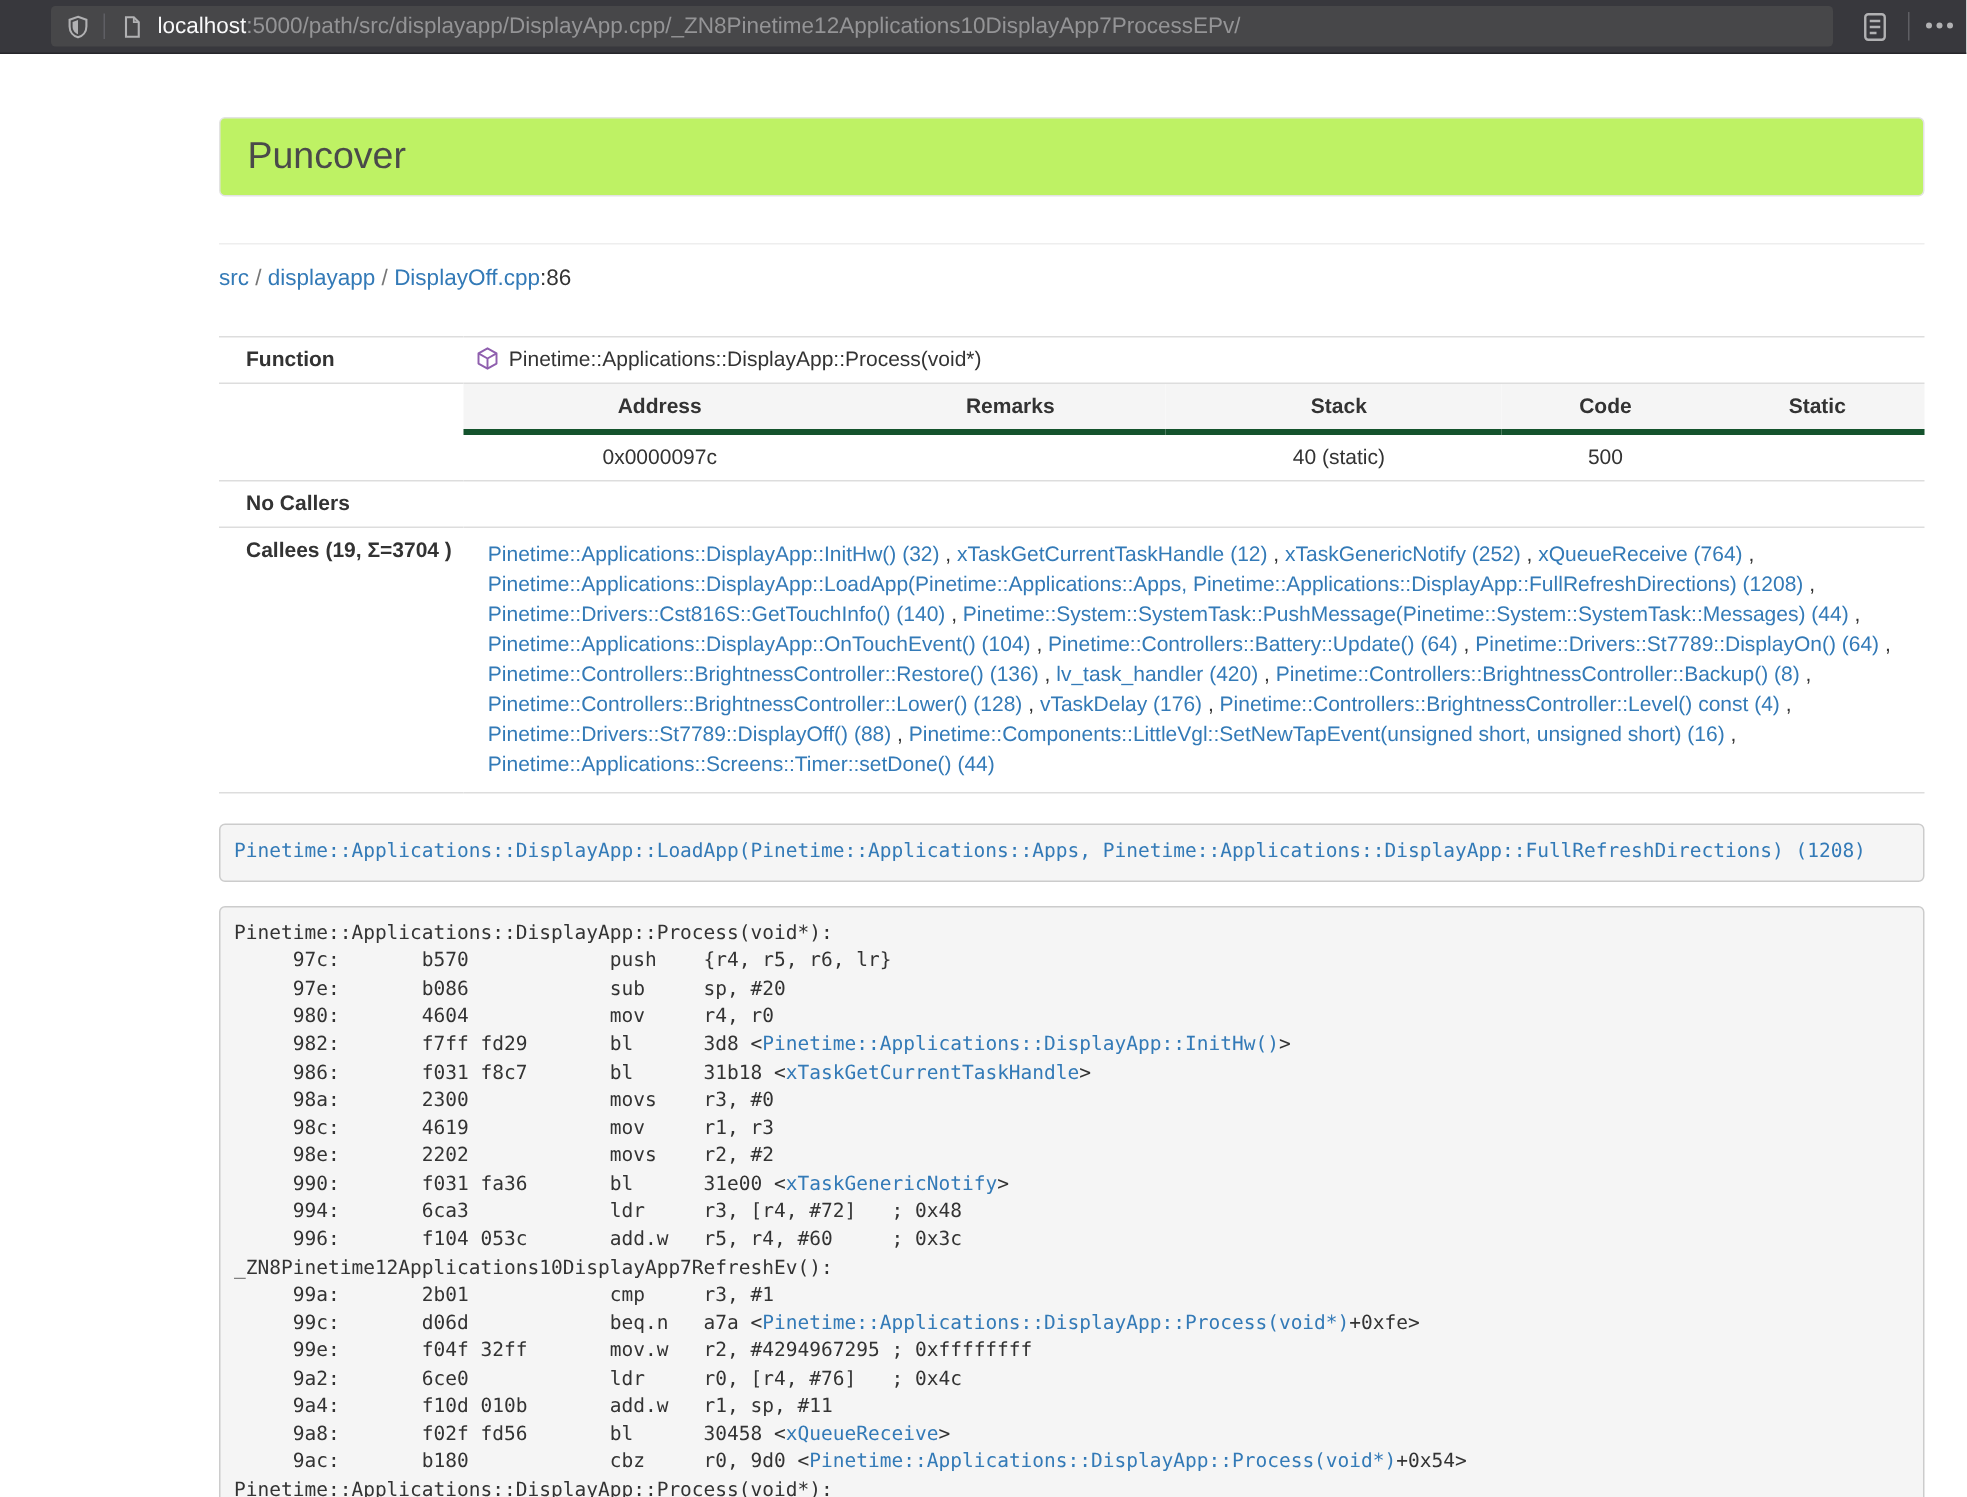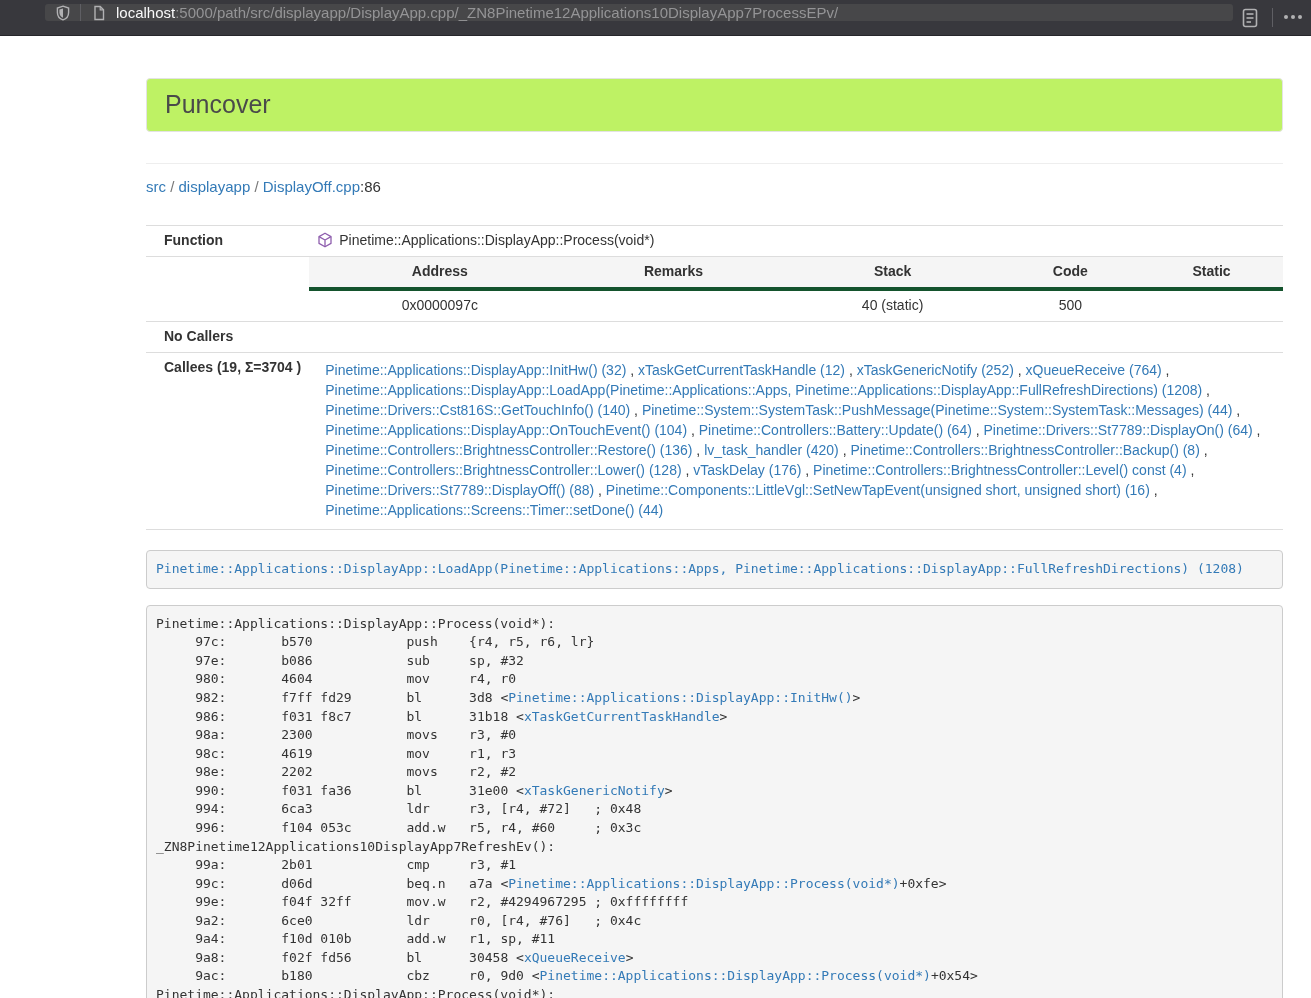--- a/index.html
+++ b/index.html
@@ -1,20 +1,20 @@
 <!DOCTYPE html>
 <html><head>
 <meta charset="utf-8">
 <style>
   html,body{margin:0;padding:0;}
   body{width:1311px;height:998px;overflow:hidden;background:#fff;font-family:"Liberation Sans",sans-serif;}
 
   
   .browser{position:relative;height:35px;background:#38383d;border-bottom:1px solid #26262b;}
-  .urlbar{position:absolute;left:45px;top:4px;width:1188px;height:17px;background:#474749;border-radius:3px;display:flex;align-items:center;}
+  .urlbar{position:absolute;left:34px;top:4px;width:1188px;height:27px;background:#474749;border-radius:3px;display:flex;align-items:center;}
   .urlbar .icon{margin-left:10px;flex:0 0 auto;display:block;}
   .vsep{width:1px;height:17px;background:#5f5f64;margin-left:9px;flex:0 0 auto;}
   .url-text{margin-left:9px;font-size:15px;white-space:nowrap;overflow:hidden;}
   .url-host{color:#f9f9fa;}
   .url-path{color:#949496;}
   .chrome-action{position:absolute;top:8px;}
   .reader{left:1241px;}
   .vsep2{position:absolute;left:1272px;top:8px;width:1px;height:19px;background:#5f5f64;}
   .dots{left:1282px;top:13px;}
 
@@ -136,21 +136,21 @@
         <th>Callees (19, Σ=3704 )</th>
         <td class="callees-cell"><a href="#">Pinetime::Applications::DisplayApp::InitHw() (32)</a><span class="callee-sep"> , </span><a href="#">xTaskGetCurrentTaskHandle (12)</a><span class="callee-sep"> , </span><a href="#">xTaskGenericNotify (252)</a><span class="callee-sep"> , </span><a href="#">xQueueReceive (764)</a><span class="callee-sep"> , </span><a href="#">Pinetime::Applications::DisplayApp::LoadApp(Pinetime::Applications::Apps, Pinetime::Applications::DisplayApp::FullRefreshDirections) (1208)</a><span class="callee-sep"> , </span><a href="#">Pinetime::Drivers::Cst816S::GetTouchInfo() (140)</a><span class="callee-sep"> , </span><a href="#">Pinetime::System::SystemTask::PushMessage(Pinetime::System::SystemTask::Messages) (44)</a><span class="callee-sep"> , </span><a href="#">Pinetime::Applications::DisplayApp::OnTouchEvent() (104)</a><span class="callee-sep"> , </span><a href="#">Pinetime::Controllers::Battery::Update() (64)</a><span class="callee-sep"> , </span><a href="#">Pinetime::Drivers::St7789::DisplayOn() (64)</a><span class="callee-sep"> , </span><a href="#">Pinetime::Controllers::BrightnessController::Restore() (136)</a><span class="callee-sep"> , </span><a href="#">lv_task_handler (420)</a><span class="callee-sep"> , </span><a href="#">Pinetime::Controllers::BrightnessController::Backup() (8)</a><span class="callee-sep"> , </span><a href="#">Pinetime::Controllers::BrightnessController::Lower() (128)</a><span class="callee-sep"> , </span><a href="#">vTaskDelay (176)</a><span class="callee-sep"> , </span><a href="#">Pinetime::Controllers::BrightnessController::Level() const (4)</a><span class="callee-sep"> , </span><a href="#">Pinetime::Drivers::St7789::DisplayOff() (88)</a><span class="callee-sep"> , </span><a href="#">Pinetime::Components::LittleVgl::SetNewTapEvent(unsigned short, unsigned short) (16)</a><span class="callee-sep"> , </span><a href="#">Pinetime::Applications::Screens::Timer::setDone() (44)</a></td>
       </tr>
     </tbody>
   </table>
 
   <pre class="sig"><a href="#">Pinetime::Applications::DisplayApp::LoadApp(Pinetime::Applications::Apps, Pinetime::Applications::DisplayApp::FullRefreshDirections) (1208)</a></pre>
 
   <pre class="disasm"><code id="disasm-code"><span>Pinetime::Applications::DisplayApp::Process(void*):</span>
 <span>     97c:	b570      	push	{r4, r5, r6, lr}</span>
-<span>     97e:	b086      	sub	sp, #32</span>
+<span>     97e:	b086      	sub	sp, #20</span>
 <span>     980:	4604      	mov	r4, r0</span>
 <span>     982:	f7ff fd29 	bl	3d8 &lt;</span><a href="#">Pinetime::Applications::DisplayApp::InitHw()</a><span>&gt;</span>
 <span>     986:	f031 f8c7 	bl	31b18 &lt;</span><a href="#">xTaskGetCurrentTaskHandle</a><span>&gt;</span>
 <span>     98a:	2300      	movs	r3, #0</span>
 <span>     98c:	4619      	mov	r1, r3</span>
 <span>     98e:	2202      	movs	r2, #2</span>
 <span>     990:	f031 fa36 	bl	31e00 &lt;</span><a href="#">xTaskGenericNotify</a><span>&gt;</span>
 <span>     994:	6ca3      	ldr	r3, [r4, #72]	; 0x48</span>
 <span>     996:	f104 053c 	add.w	r5, r4, #60	; 0x3c</span>
 <span>_ZN8Pinetime12Applications10DisplayApp7RefreshEv():</span>

